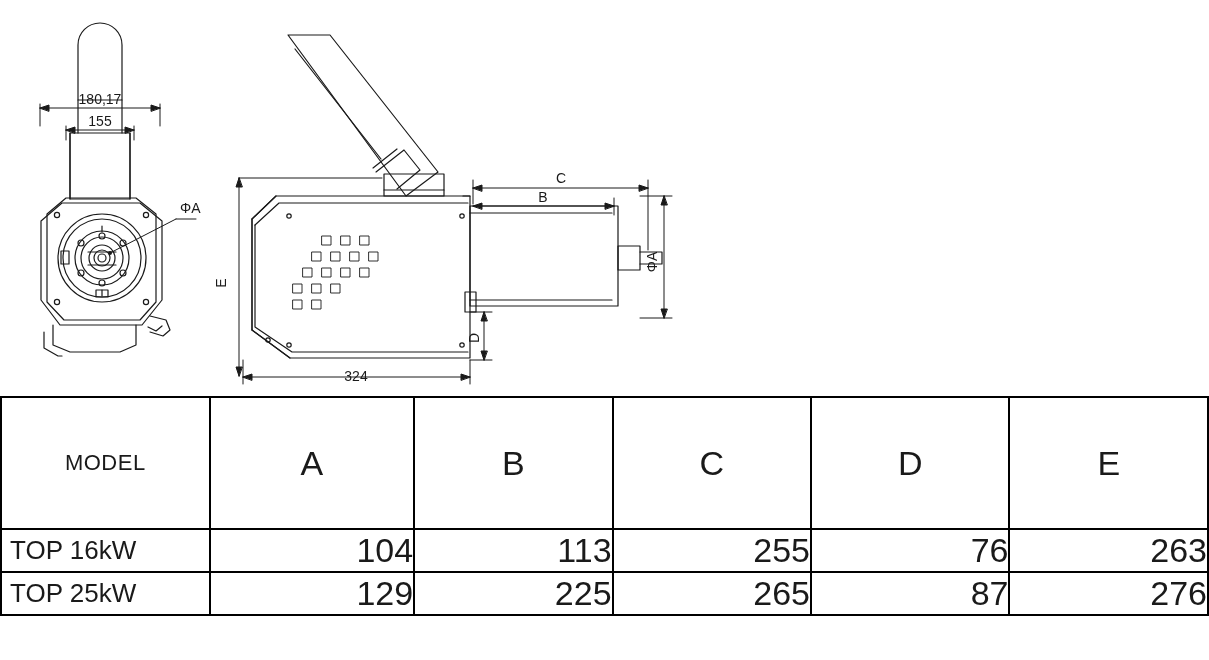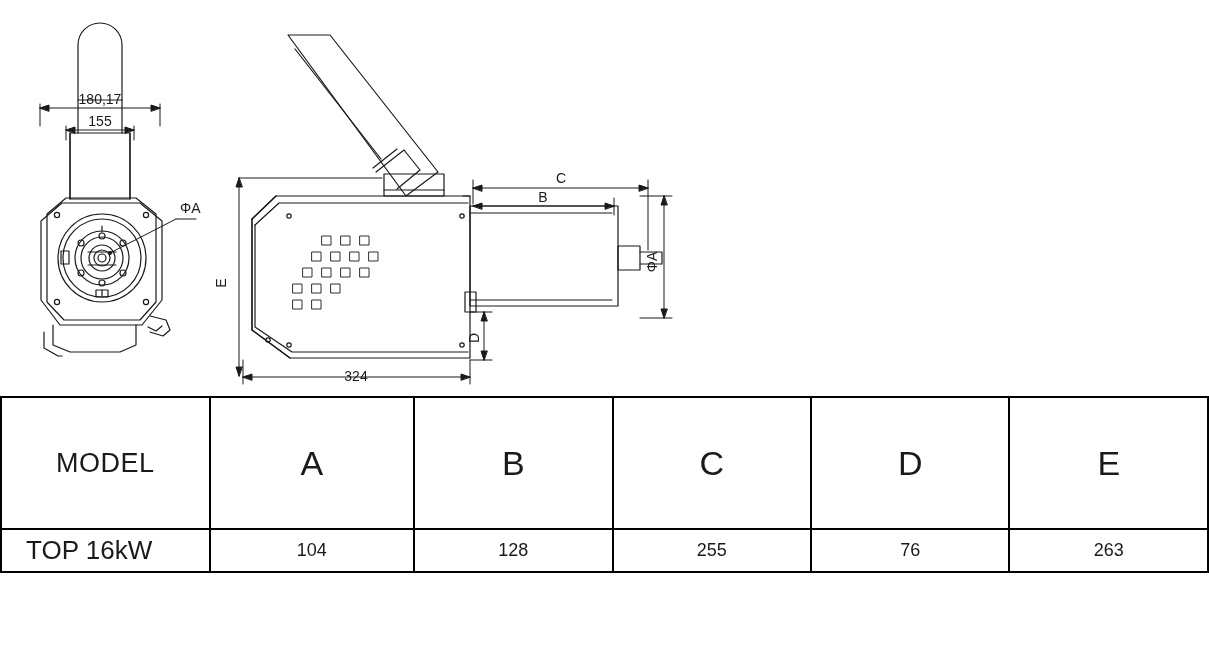--- a/index.html
+++ b/index.html
@@ -49,34 +49,35 @@
   .spec-table .col-model { width: 206px; }
   .spec-table .col-a { width: 202px; }
   .spec-table .col-b { width: 196px; }
   .spec-table .col-c { width: 196px; }
   .spec-table .col-d { width: 196px; }
   .spec-table .col-e { width: 196px; }
   .spec-table thead td {
     height: 130px;
   }
   .hdr-model {
-    font-size: 27px;
+    font-size: 22px;
     letter-spacing: 0.5px;
   }
   .hdr-dim {
     font-size: 34px;
     font-weight: bold;
   }
   .spec-table tbody td {
     height: 41px;
-    font-size: 18px;
+    font-size: 34px;
+    text-align: right;
   }
   .spec-table tbody td.model-cell {
     text-align: left;
-    padding-left: 24px;
+    padding-left: 8px;
     font-size: 26px;
   }
 </style>
 </head>
 <body>
 
 <div class="page">
 
   <div class="drawing">
     <svg width="1209" height="396" viewBox="0 0 1209 396" xmlns="http://www.w3.org/2000/svg">
@@ -257,21 +258,29 @@
         <td class="hdr-dim">B</td>
         <td class="hdr-dim">C</td>
         <td class="hdr-dim">D</td>
         <td class="hdr-dim">E</td>
       </tr>
     </thead>
     <tbody>
       <tr>
         <td class="model-cell">TOP 16kW</td>
         <td>104</td>
-        <td>128</td>
+        <td>113</td>
         <td>255</td>
         <td>76</td>
         <td>263</td>
       </tr>
+      <tr>
+        <td class="model-cell">TOP 25kW</td>
+        <td>129</td>
+        <td>225</td>
+        <td>265</td>
+        <td>87</td>
+        <td>276</td>
+      </tr>
     </tbody>
   </table>
 
 </div>
 
 </body></html>

